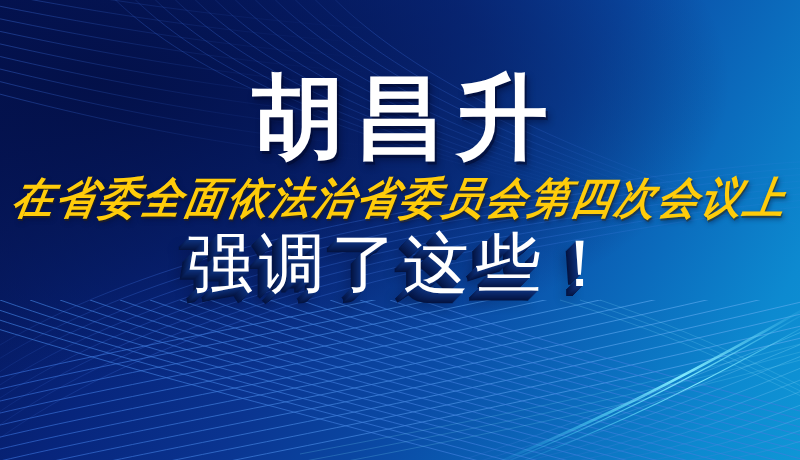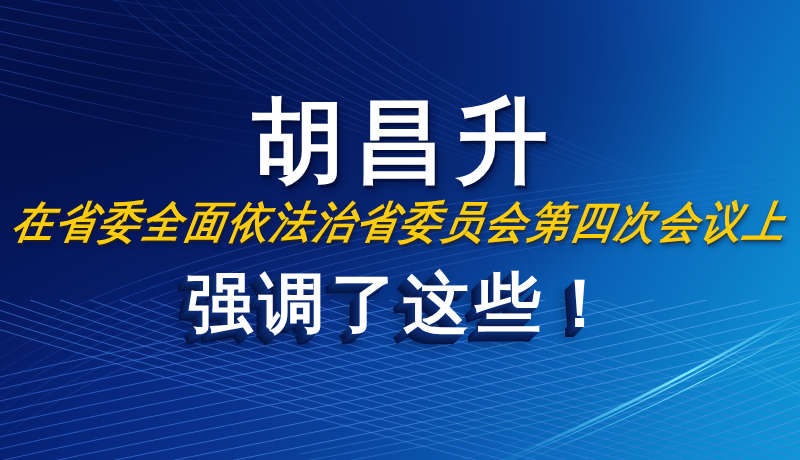--- a/index.html
+++ b/index.html
@@ -43,21 +43,21 @@
     position: absolute;
     inset: 0;
     z-index: 5;
     display: flex;
     flex-direction: column;
     align-items: center;
     justify-content: flex-start;
   }
 
   .title-main {
-    margin-top: 96px;
+    margin-top: 72px;
     font-size: 92px;
     line-height: 1;
     font-weight: 700;
     color: #ffffff;
     letter-spacing: 10px;
     text-indent: 10px;
     font-family: "DejaVu Sans", "Liberation Sans", sans-serif;
     text-shadow:
       2px 3px 0 rgba(2,10,48,0.55),
       3px 5px 7px rgba(1,6,36,0.45);
@@ -74,24 +74,24 @@
     letter-spacing: 2px;
     font-family: "DejaVu Serif", "Liberation Serif", serif;
     transform: skewX(-9deg) scale(1.0, 1.06);
     text-shadow:
       1px 2px 0 rgba(60,40,0,0.45),
       2px 3px 5px rgba(2,12,50,0.50);
     white-space: nowrap;
   }
 
   .title-emph {
-    margin-top: 28px;
+    margin-top: 12px;
     font-size: 66px;
     line-height: 1;
-    font-weight: 700;
+    font-weight: 400;
     color: #ffffff;
     letter-spacing: 6px;
     text-indent: 6px;
     font-family: "DejaVu Sans", "Liberation Sans", sans-serif;
     white-space: nowrap;
     
     text-shadow:
       -1px 1px 0 #0d2f77,
       -2px 2px 0 #0c2c72,
       -3px 3px 0 #0b296c,

